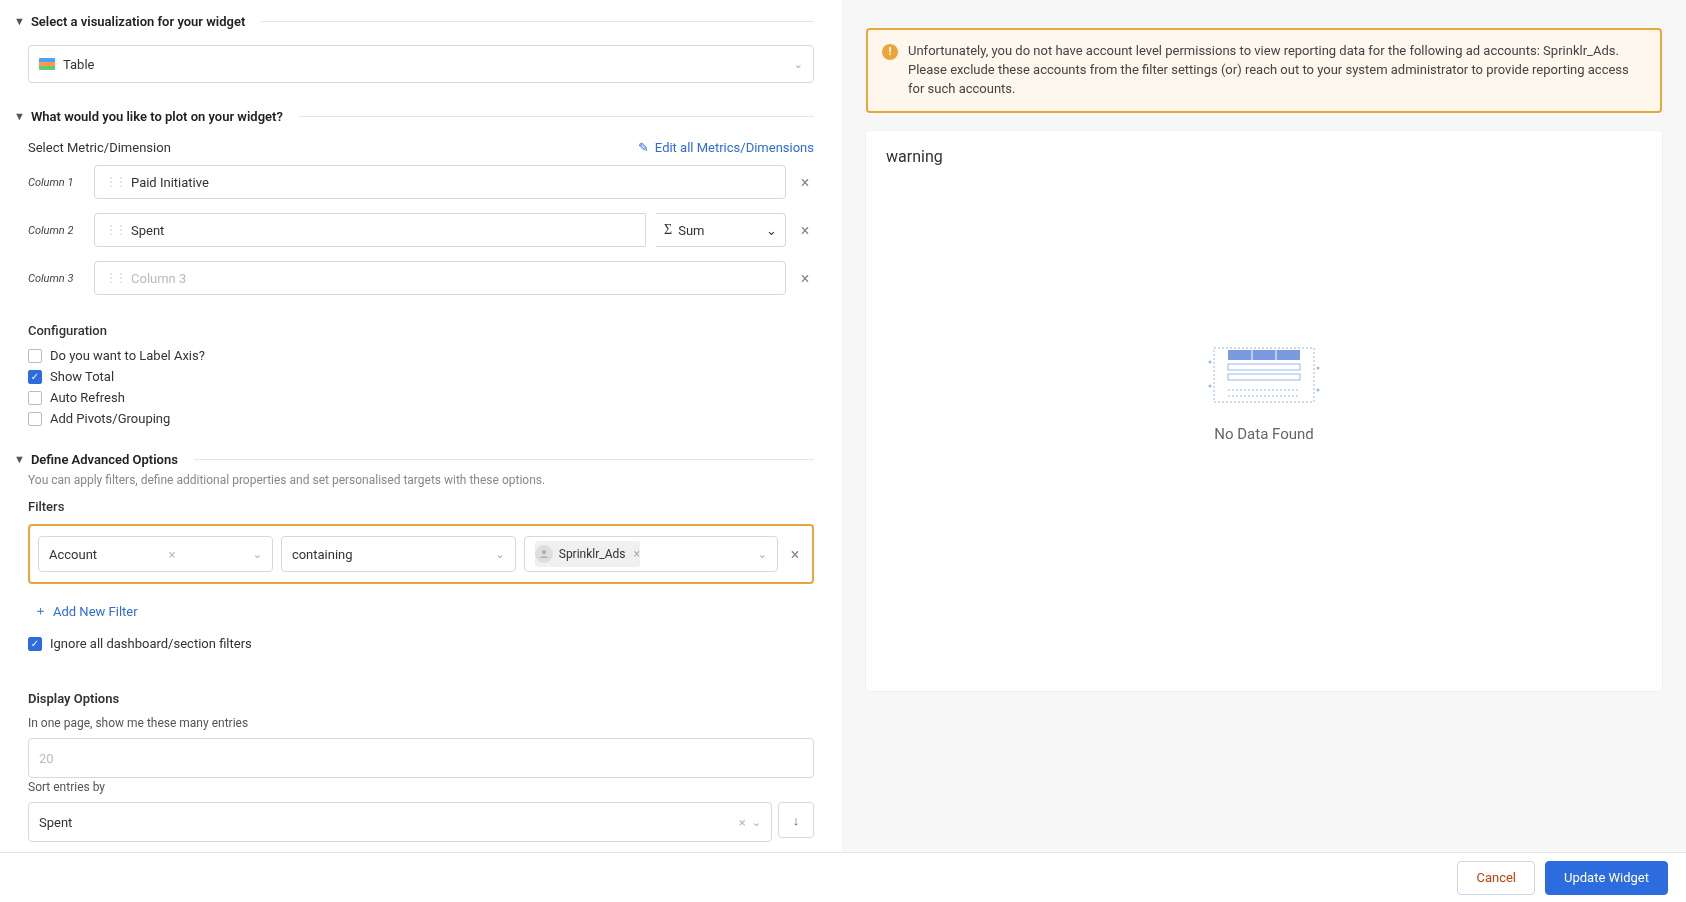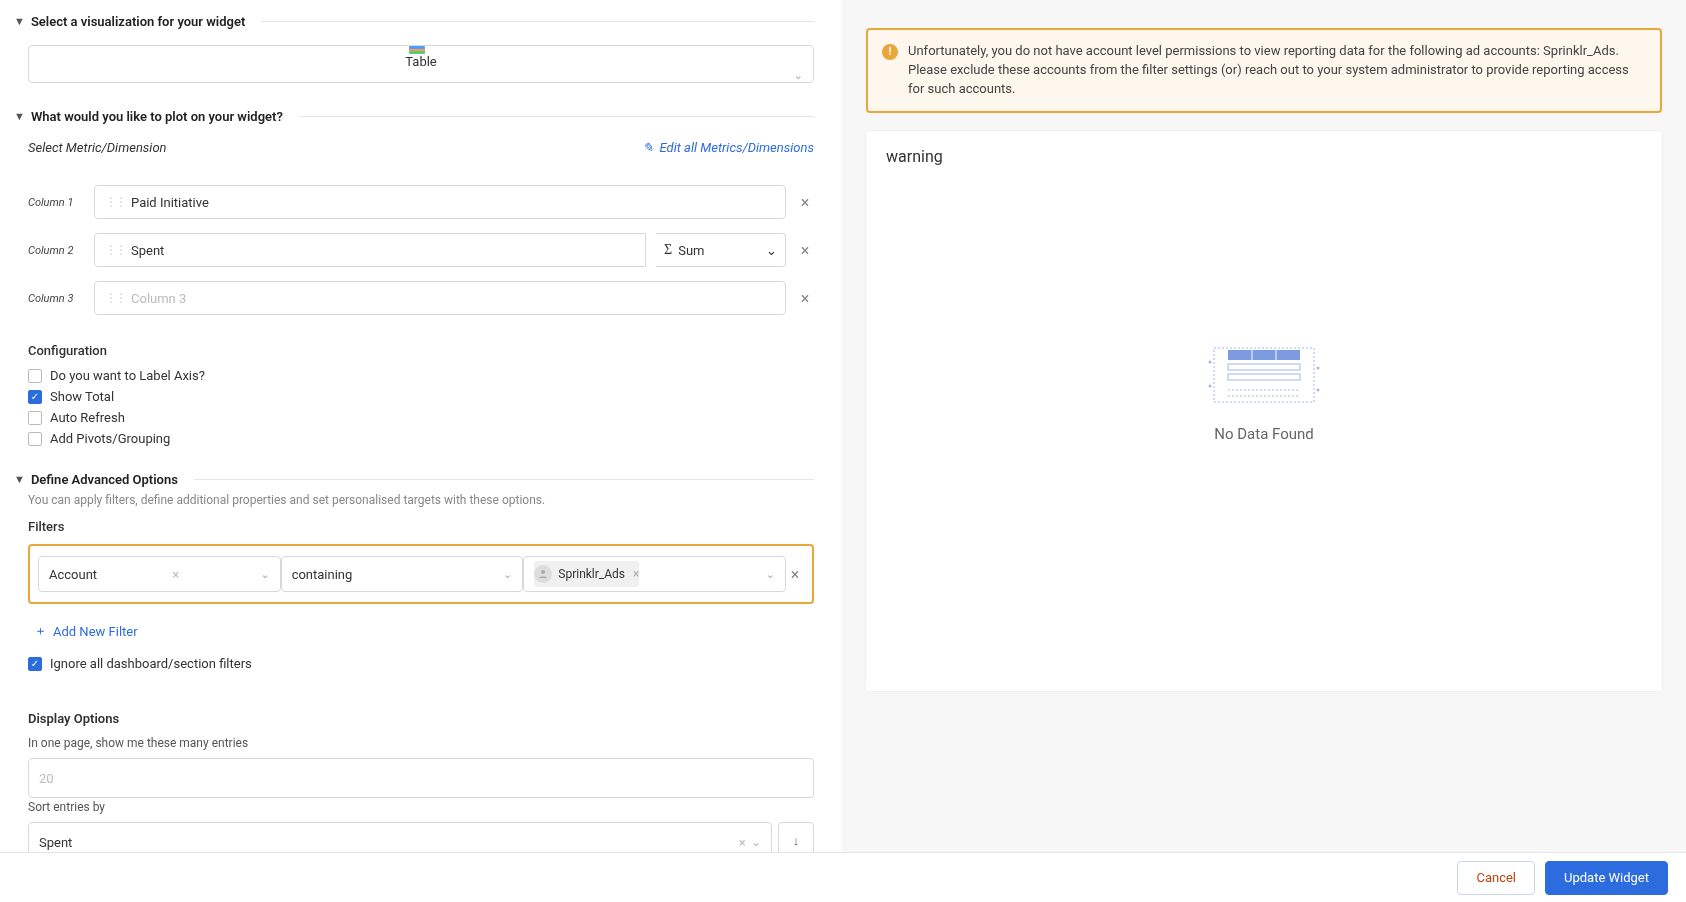--- a/index.html
+++ b/index.html
@@ -6,38 +6,38 @@
 body { background: #fff; color: #333; font-size: 13px; width: 1686px; height: 902px; position: relative; overflow: hidden; }
 .main { display: flex; width: 100%; height: 862px; }
 .left { width: 842px; padding: 10px 28px 10px 14px; overflow-y: auto; }
 .right { flex: 1; background: #f7f7f8; padding: 28px 24px; position: relative; }
 .section-hdr { display: flex; align-items: center; gap: 6px; font-weight: 600; font-size: 13px; color: #222; padding: 4px 0; }
 .section-hdr .caret { font-size: 11px; color: #555; }
 .divider { flex: 1; height: 1px; background: #e6e6e6; margin-left: 10px; }
 .subtext { font-size: 12px; color: #888; margin-left: 14px; margin-top: 2px; }
 .body-block { margin-left: 14px; margin-top: 12px; margin-bottom: 22px; }
 .select-box { border: 1px solid #d8d8d8; border-radius: 4px; background: #fff; height: 38px; display: flex; align-items: center; padding: 0 10px; position: relative; }
-.select-box.full { width: 100%; flex-direction: column; }
+.select-box.full { width: 100%; }
 .select-box .caret-down { margin-left: auto; color: #aaa; font-size: 11px; }
 .viz-icon { width: 16px; height: 12px; display: inline-block; background: linear-gradient(#4aa0ff 33%, #ff9a4a 33% 66%, #5ec97a 66%); margin-right: 8px; border-radius: 1px; }
 .row-labeled { display: flex; align-items: center; gap: 10px; margin-bottom: 14px; }
 .row-labeled .lbl { width: 56px; font-size: 11px; font-style: italic; color: #444; }
 .col-box { flex: 1; border: 1px solid #d8d8d8; border-radius: 4px; height: 34px; display: flex; align-items: center; padding: 0 10px; background: #fff; }
 .agg-box { width: 130px; border: 1px solid #d8d8d8; border-left: none; border-radius: 0 4px 4px 0; height: 34px; display: flex; align-items: center; padding: 0 8px; background: #fff; gap: 6px; }
 .col-box.joined { border-radius: 4px 0 0 4px; }
 .drag-handle { color: #ccc; font-size: 12px; margin-right: 6px; letter-spacing: -2px; }
 .x-btn { color: #888; font-size: 16px; cursor: pointer; width: 18px; text-align: center; }
-.metric-hdr { display: flex; justify-content: space-between; align-items: center; margin-bottom: 30px; font-style: italic; }
+.metric-hdr { display: flex; justify-content: space-between; align-items: center; margin-bottom: 10px; }
 .metric-hdr .mlabel { font-size: 13px; color: #333; }
 .edit-link { color: #2d6cdf; font-size: 13px; display: flex; align-items: center; gap: 6px; cursor: pointer; }
 .cfg-title { font-size: 13px; color: #333; font-weight: 500; margin-bottom: 10px; }
 .chk-row { display: flex; align-items: center; gap: 8px; font-size: 13px; color: #333; margin-bottom: 6px; }
 .chk { width: 14px; height: 14px; border: 1px solid #bbb; border-radius: 2px; display: inline-flex; align-items: center; justify-content: center; font-size: 10px; color: #fff; }
 .chk.checked { background: #2d6cdf; border-color: #2d6cdf; }
-.filters-highlight { border: 2px solid #e9a63a; border-radius: 4px; padding: 10px 8px; display: flex; align-items: center; margin-top: 6px; }
+.filters-highlight { border: 2px solid #e9a63a; border-radius: 4px; padding: 10px 8px; display: flex; gap: 8px; align-items: center; margin-top: 6px; }
 .filt-box { border: 1px solid #d8d8d8; border-radius: 4px; height: 36px; display: flex; align-items: center; padding: 0 10px; background: #fff; position: relative; }
 .filt-box .caret-down { margin-left: auto; color: #aaa; font-size: 11px; }
 .filt-box .clr { color: #bbb; font-size: 13px; margin-left: auto; margin-right: 6px; }
 .chip { background: #f0f0f0; border-radius: 3px; padding: 4px 0; display: inline-flex; align-items: center; gap: 6px; font-size: 12px; }
 .chip .avatar { width: 18px; height: 18px; border-radius: 50%; background: #ddd; display: inline-flex; align-items: center; justify-content: center; }
 .chip .avatar svg { width: 12px; height: 12px; fill: #aaa; }
 .chip .cx { color: #aaa; font-size: 12px; margin-left: 2px; }
 .add-link { color: #2d6cdf; font-size: 13px; display: flex; align-items: center; gap: 6px; cursor: pointer; margin-top: 18px; margin-left: 6px; }
 .disp-row { display: flex; gap: 2px; margin-top: 10px; flex-direction: column; }
 .disp-col { flex: 1; }

